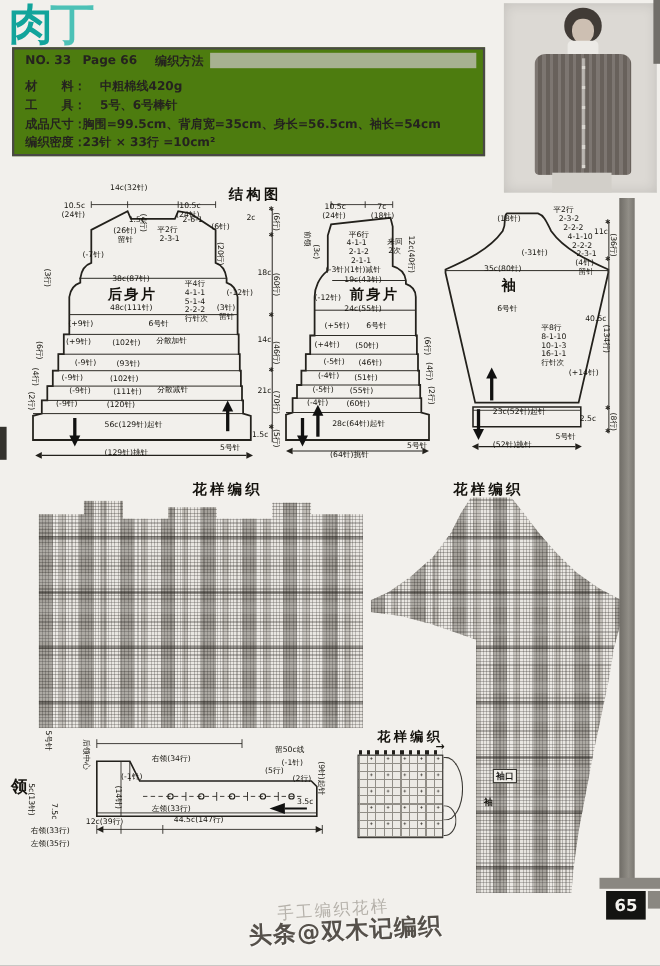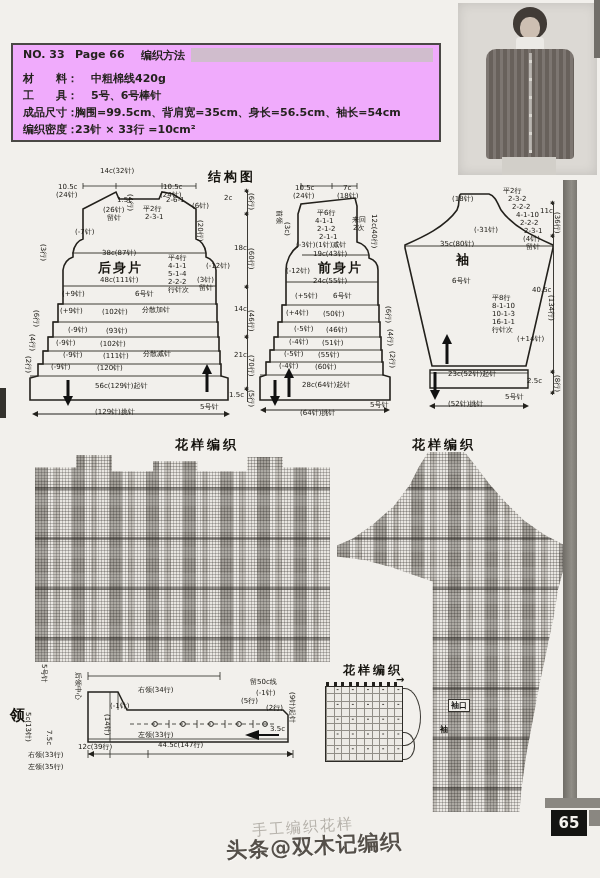--- a/index.html
+++ b/index.html
@@ -2,21 +2,21 @@
 <html><head>
 <meta charset="utf-8">
 <style>
   html,body{margin:0;padding:0;background:#888;}
   .page{position:relative;width:600px;height:878px;background:#f2f0ec;overflow:hidden;
         font-family:"DejaVu Sans","Liberation Sans",sans-serif;color:#1c1b19;}
   
   .logo{position:absolute;left:8px;top:2px;font-size:40px;font-weight:bold;line-height:1;letter-spacing:-2px;}
   .logo .c1{color:#12a49b;}
   .logo .c2{color:#4cc1b6;}
-  .hbox{position:absolute;left:11px;top:43px;width:426px;height:95px;border:2px solid #4a4845;background:#f0abfc;}
+  .hbox{position:absolute;left:11px;top:43px;width:426px;height:95px;border:2px solid #4a4845;background:#4d7c0f;}
   .hline{position:absolute;font-size:11px;font-weight:bold;white-space:nowrap;color:#25231f;}
   .band1{position:absolute;left:178px;top:3px;width:242px;height:14px;background:#c6c3bd;opacity:.75;}
   
   .photo{position:absolute;left:458px;top:3px;width:139px;height:172px;background:#dcd9d4;box-shadow:inset 0 0 12px rgba(0,0,0,.12);}
   .ph-hair{position:absolute;left:55px;top:4px;width:34px;height:32px;background:#413b36;border-radius:50% 50% 46% 46%;}
   .ph-face{position:absolute;left:62px;top:14px;width:20px;height:22px;background:#cdbfb2;border-radius:46%;}
   .ph-neck{position:absolute;left:58px;top:34px;width:28px;height:16px;background:#eceae6;border-radius:4px;}
   .ph-card{position:absolute;left:28px;top:46px;width:88px;height:110px;background:#6e6761;border-radius:10px 10px 4px 4px;
            background-image:repeating-linear-gradient(90deg,rgba(255,255,255,.10) 0 3px,rgba(0,0,0,.06) 3px 7px);}
   .ph-plk{position:absolute;left:50%;top:4px;width:3px;height:100px;margin-left:-1px;background:rgba(235,233,228,.55);
@@ -69,20 +69,23 @@
   .wmb{position:absolute;left:252px;top:818px;font-size:15px;letter-spacing:2px;color:#b5b1aa;transform:rotate(-4deg);}
   .wm{position:absolute;left:226px;top:832px;font-size:21px;font-weight:bold;letter-spacing:1px;color:#55504a;
       transform:rotate(-3deg);text-shadow:1px 1px 0 rgba(255,255,255,.5);}
   .speck{position:absolute;left:0;top:388px;width:6px;height:30px;background:#34322d;}
 </style>
 </head>
 <body>
 
 <div class="page">
 
+  <div class="logo">
+    <span class="c1">肉</span><span class="c2">丁</span>
+  </div>
 
   <div class="hbox">
     <div class="band1"></div>
     <span class="hline" style="left:10px;top:3px">NO. 33</span>
     <span class="hline" style="left:62px;top:3px">Page 66</span>
     <span class="hline" style="left:128px;top:3px">编织方法</span>
     <span class="hline" style="left:10px;top:26px">材　　料：</span>
     <span class="hline" style="left:78px;top:26px">中粗棉线420g</span>
     <span class="hline" style="left:10px;top:43px">工　　具：</span>
     <span class="hline" style="left:78px;top:43px">5号、6号棒针</span>

